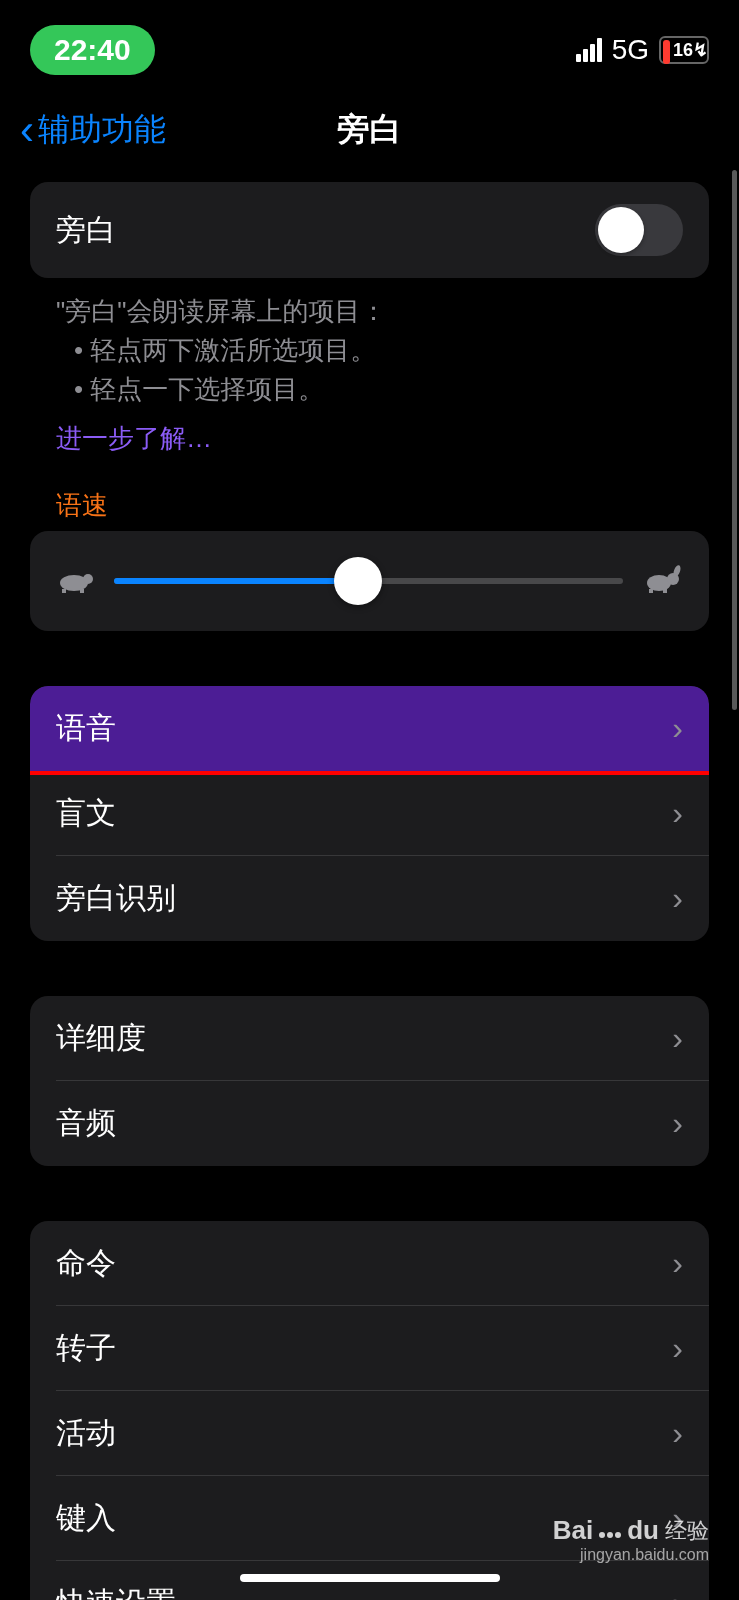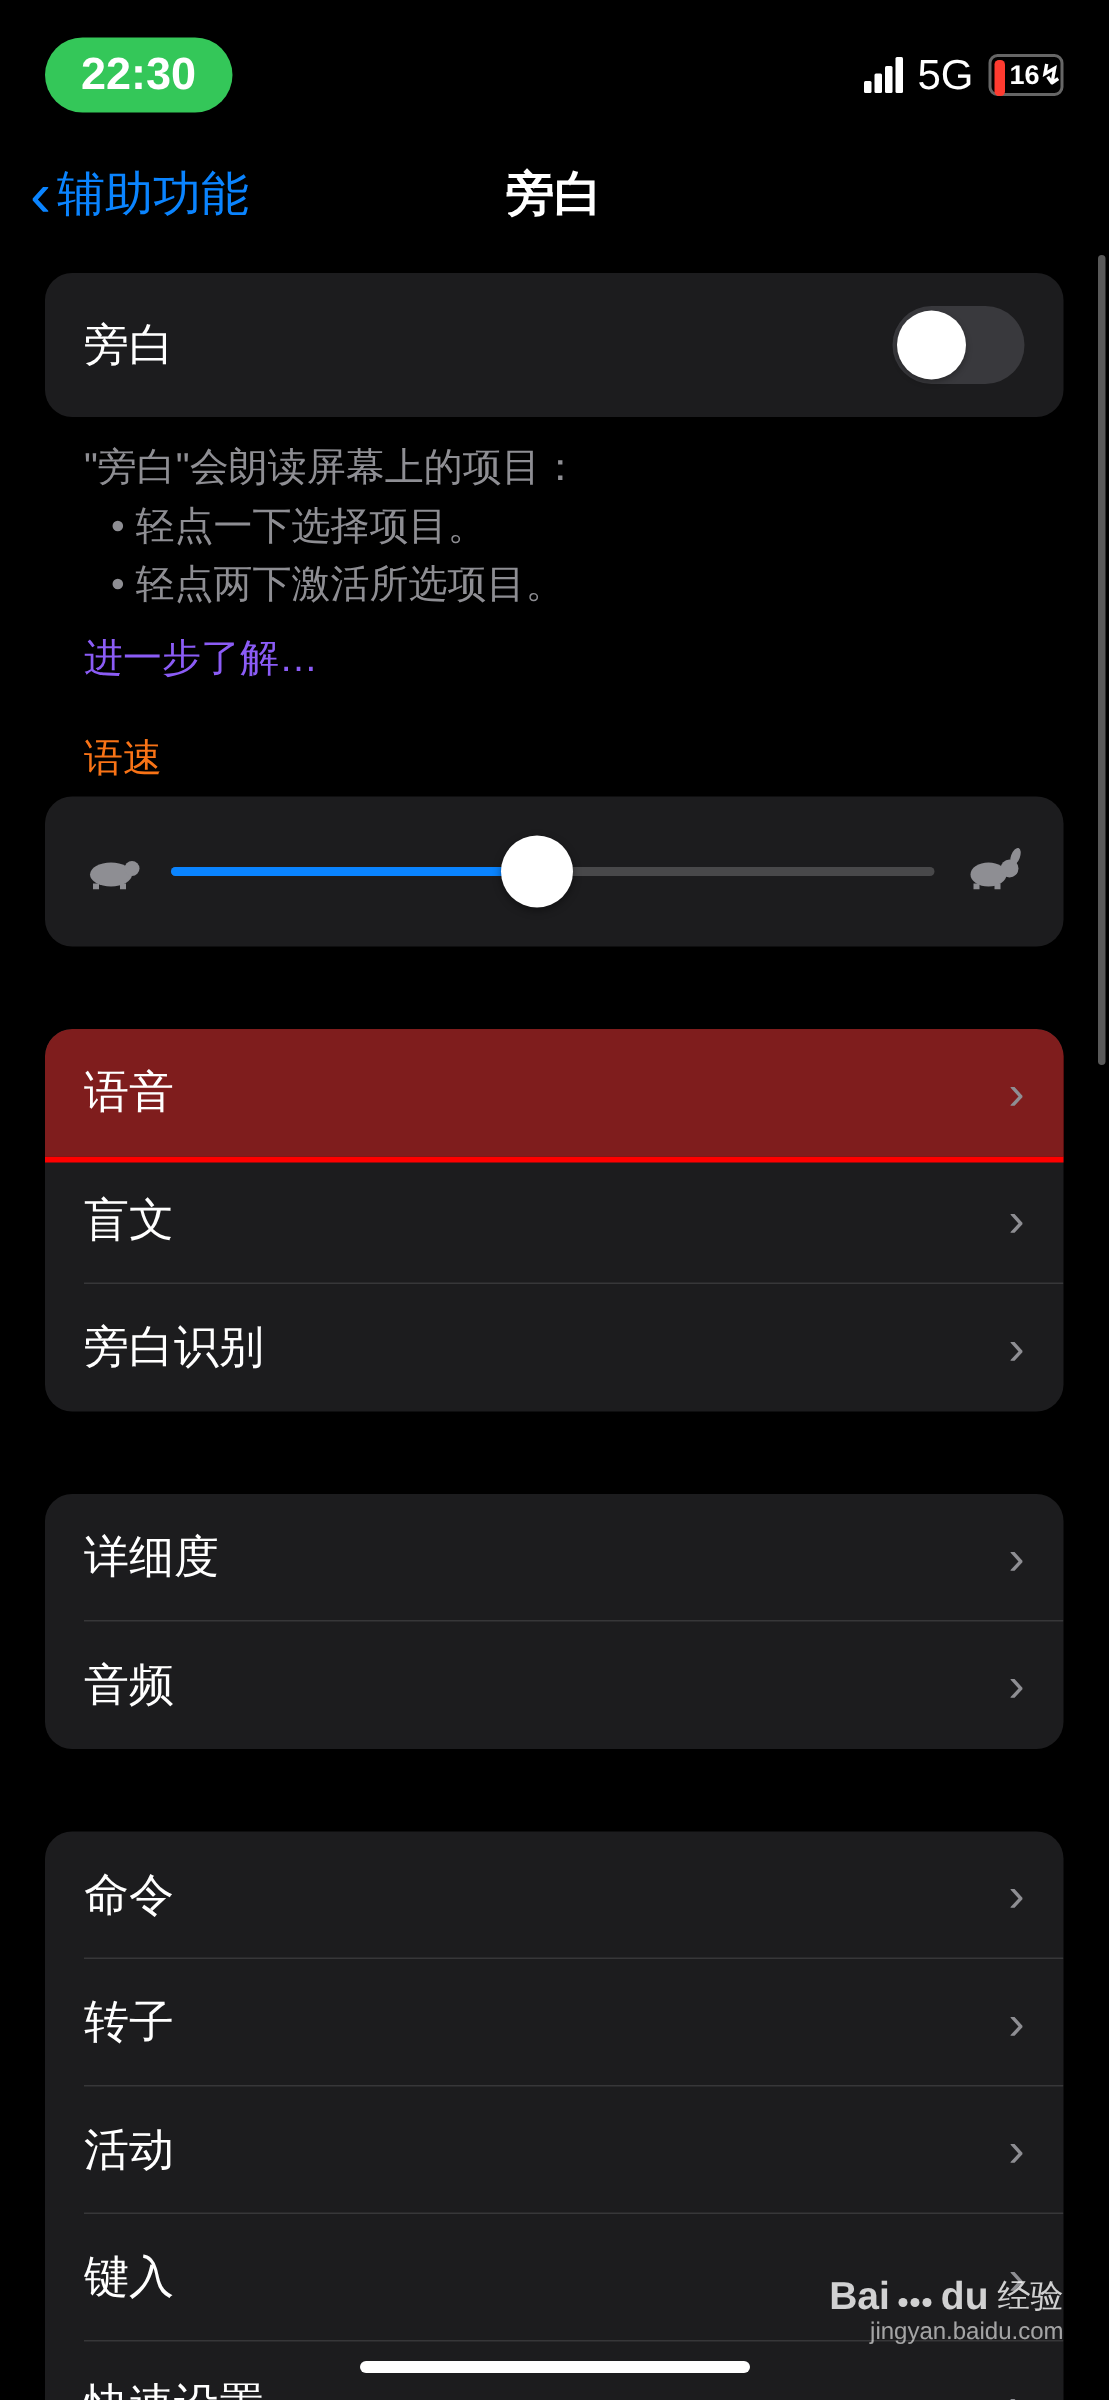--- a/index.html
+++ b/index.html
@@ -232,21 +232,21 @@
       box-shadow: 0 2px 6px rgba(0,0,0,0.4);
     }
     .highlighted {
       border: 4px solid #ff0000;
       margin: -4px;
       position: relative;
       z-index: 5;
       border-radius: 2px;
     }
     .highlighted .cell {
-      background: #7f1d1d;
+      background: #4c1d95;
       border-radius: 18px 18px 0 0;
     }
     .scroll-indicator {
       position: absolute;
       right: 2px;
       top: 170px;
       width: 5px;
       height: 540px;
       background: rgba(255,255,255,0.35);
       border-radius: 3px;
@@ -290,21 +290,21 @@
       height: 6px;
       background: rgba(255,255,255,0.8);
       border-radius: 50%;
     }
     .section-first { margin-bottom: 0; }
   </style>
 </head>
 <body>
 
 <div class="status-bar">
-  <div class="time-pill">22:30</div>
+  <div class="time-pill">22:40</div>
   <div class="status-right">
     <div class="signal-bars">
       <div class="bar"></div>
         <div class="bar"></div>
         <div class="bar"></div>
         <div class="bar"></div>
     </div>
     <span class="network-type">5G</span>
     <div class="battery">
       <div class="battery-body">
@@ -329,22 +329,22 @@
     <div class="cell-group">
       <div class="cell">
         <span class="cell-label">旁白</span>
         <div class="switch">
           <div class="switch-knob"></div>
         </div>
       </div>
     </div>
     <div class="footer-text">
       <div>"旁白"会朗读屏幕上的项目：</div>
+      <div class="bullet">• 轻点两下激活所选项目。</div>
       <div class="bullet">• 轻点一下选择项目。</div>
-      <div class="bullet">• 轻点两下激活所选项目。</div>
       <span class="learn-more">进一步了解…</span>
     </div>
   </div>
 
   <div>
     <div class="header-label">语速</div>
     <div class="slider-cell">
       <span class="slider-icon">
         <svg width="38" height="26" viewBox="0 0 38 26" fill="#8e8e93">
             <ellipse cx="18" cy="16" rx="14" ry="8"></ellipse>

